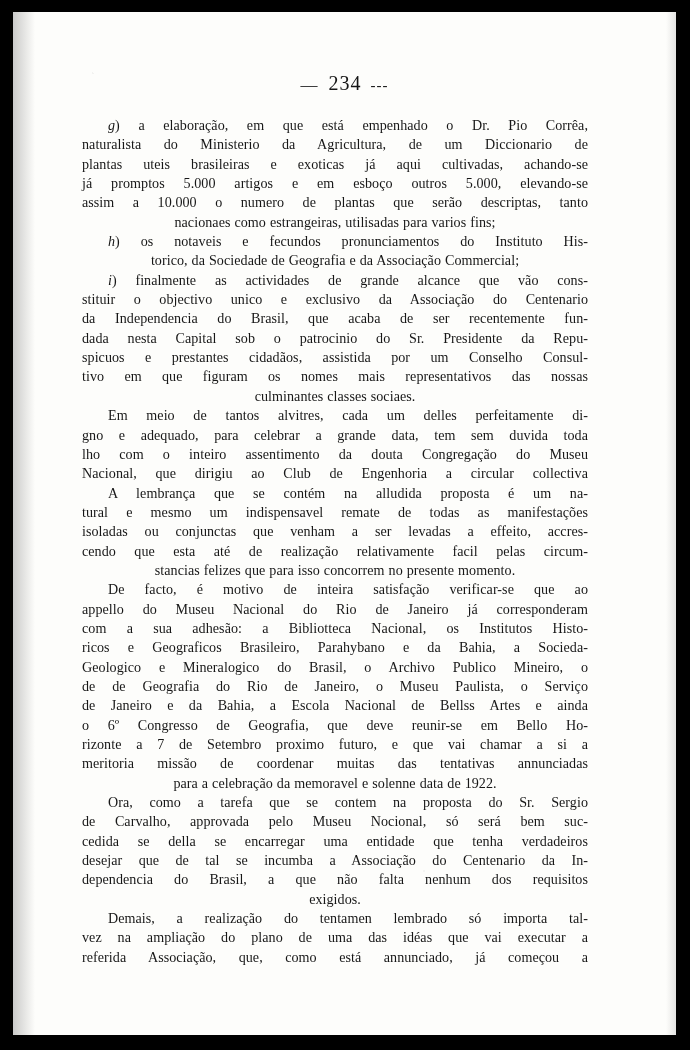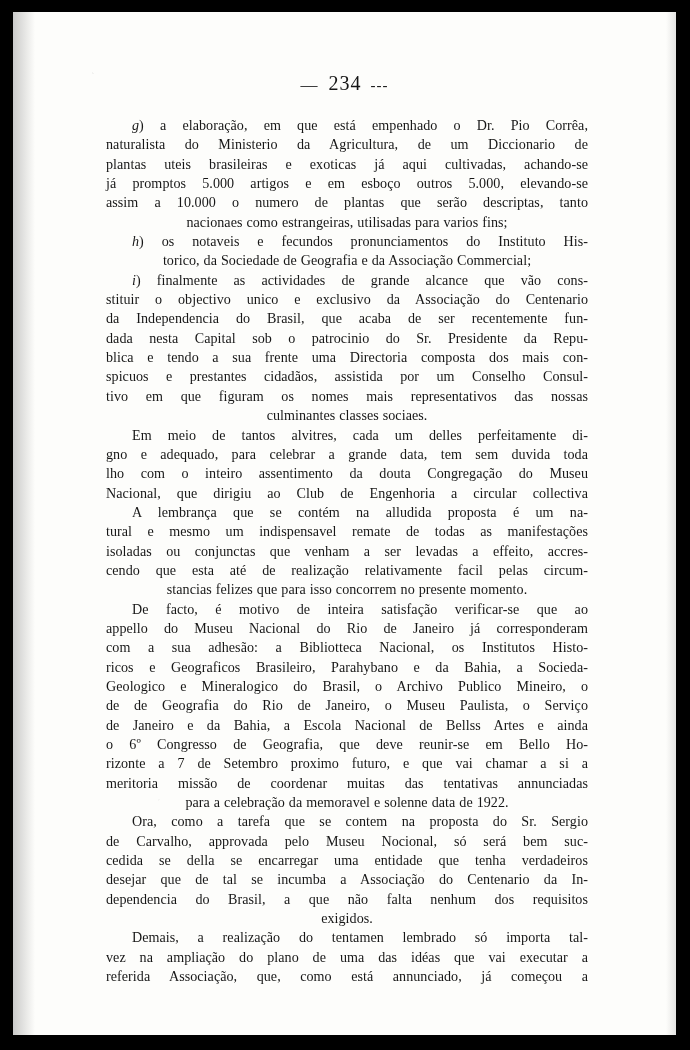--- a/index.html
+++ b/index.html
@@ -109,21 +109,20 @@
   .it { font-style: italic; }
 
   
   .line {
     display: block;
     white-space: pre;
     font-family: "Liberation Serif", serif;
     font-size: 14.1px;
     line-height: 19.35px;
     color: #171717;
-    margin-left: 24px;
   }
   .line.just {
     white-space: normal;
     text-align: justify;
     text-align-last: justify;
   }
   .line.flush {
     white-space: normal;
     text-align: center;
   }
@@ -164,21 +163,20 @@
         </p>
         <p class="para">
           <span class="line just"><span class="ind">&nbsp;</span><span class="it">h</span>) os notaveis e fecundos pronunciamentos do Instituto His-</span>
           <span class="line flush">torico, da Sociedade de Geografia e da Associação Commercial;</span>
         </p>
         <p class="para">
           <span class="line just"><span class="ind">&nbsp;</span><span class="it">i</span>) finalmente as actividades de grande alcance que vão cons-</span>
           <span class="line just">stituir o objectivo unico e exclusivo da Associação do Centenario</span>
           <span class="line just">da Independencia do Brasil, que acaba de ser recentemente fun-</span>
           <span class="line just">dada nesta Capital sob o patrocinio do Sr. Presidente da Repu-</span>
-          <span class="line just">blica e tendo a sua frente uma Directoria composta dos mais con-</span>
           <span class="line just">spicuos e prestantes cidadãos, assistida por um Conselho Consul-</span>
           <span class="line just">tivo em que figuram os nomes mais representativos das nossas</span>
           <span class="line flush">culminantes classes sociaes.</span>
         </p>
         <p class="para">
           <span class="line just"><span class="ind">&nbsp;</span>Em meio de tantos alvitres, cada um delles perfeitamente di-</span>
           <span class="line just">gno e adequado, para celebrar a grande data, tem sem duvida toda</span>
           <span class="line just">lho com o inteiro assentimento da douta Congregação do Museu</span>
           <span class="line just">Nacional, que dirigiu ao Club de Engenhoria a circular collectiva</span>
         </p>

